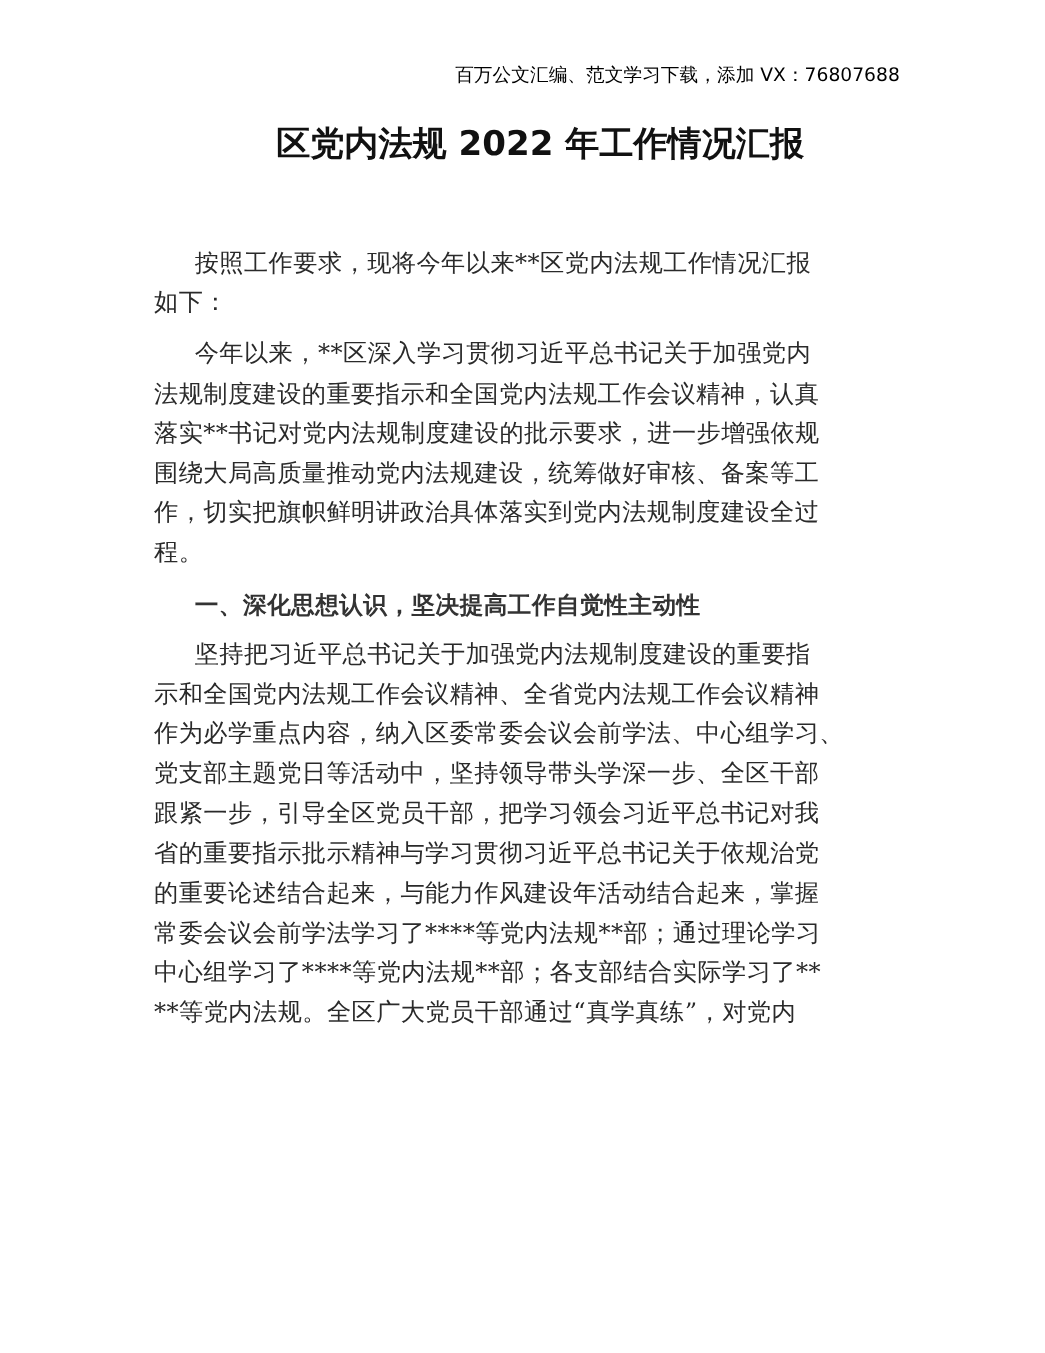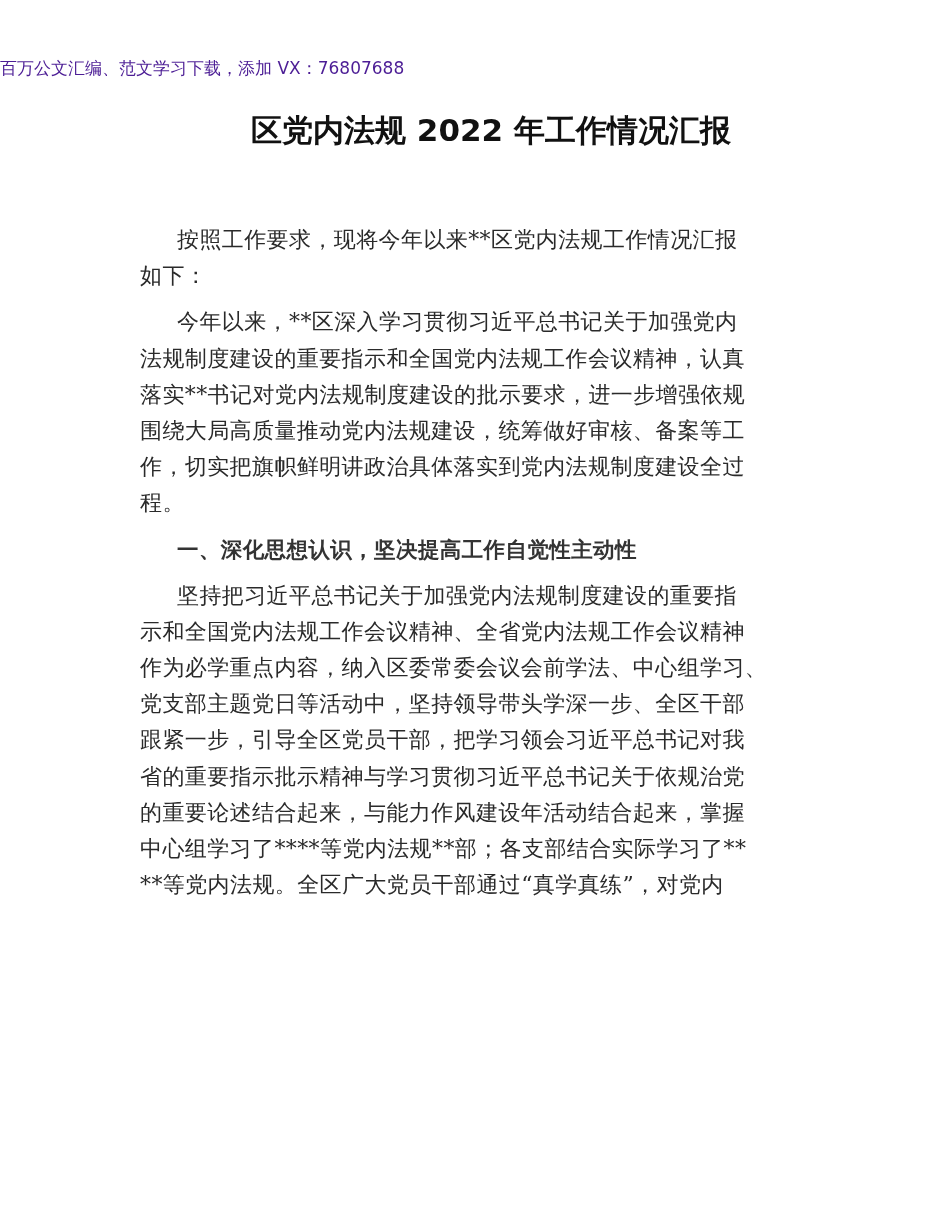--- a/index.html
+++ b/index.html
@@ -13,24 +13,24 @@
       position: relative;
       overflow: hidden;
       font-family: "DejaVu Serif", "Liberation Serif", serif;
       color: #222222;
     }
     .watermark {
       position: absolute;
       top: 57px;
       left: 0;
       width: 818px;
-      text-align: left;
+      text-align: right;
       font-family: "DejaVu Sans", "Liberation Sans", sans-serif;
       font-size: 17px;
-      color: #4c1d95;
+      color: #000000;
       letter-spacing: 0px;
     }
     .title {
       position: absolute;
       top: 110px;
       left: 16px;
       width: 950px;
       text-align: center;
       font-family: "DejaVu Sans", "Liberation Sans", sans-serif;
       font-weight: bold;
@@ -96,17 +96,18 @@
   <div class="heading">一、深化思想认识，坚决提高工作自觉性主动性</div>
 
   <div class="para" style="text-indent:0">
     <span class="line first">坚持把习近平总书记关于加强党内法规制度建设的重要指</span>
     <span class="line">示和全国党内法规工作会议精神、全省党内法规工作会议精神</span>
     <span class="line">作为必学重点内容，纳入区委常委会议会前学法、中心组学习、</span>
     <span class="line">党支部主题党日等活动中，坚持领导带头学深一步、全区干部</span>
     <span class="line">跟紧一步，引导全区党员干部，把学习领会习近平总书记对我</span>
     <span class="line">省的重要指示批示精神与学习贯彻习近平总书记关于依规治党</span>
     <span class="line">的重要论述结合起来，与能力作风建设年活动结合起来，掌握</span>
+    <span class="line">常委会议会前学法学习了****等党内法规**部；通过理论学习</span>
     <span class="line">中心组学习了****等党内法规**部；各支部结合实际学习了**</span>
     <span class="line">**等党内法规。全区广大党员干部通过“真学真练”，对党内</span>
   </div>
 
 </div>
 
 </body></html>

